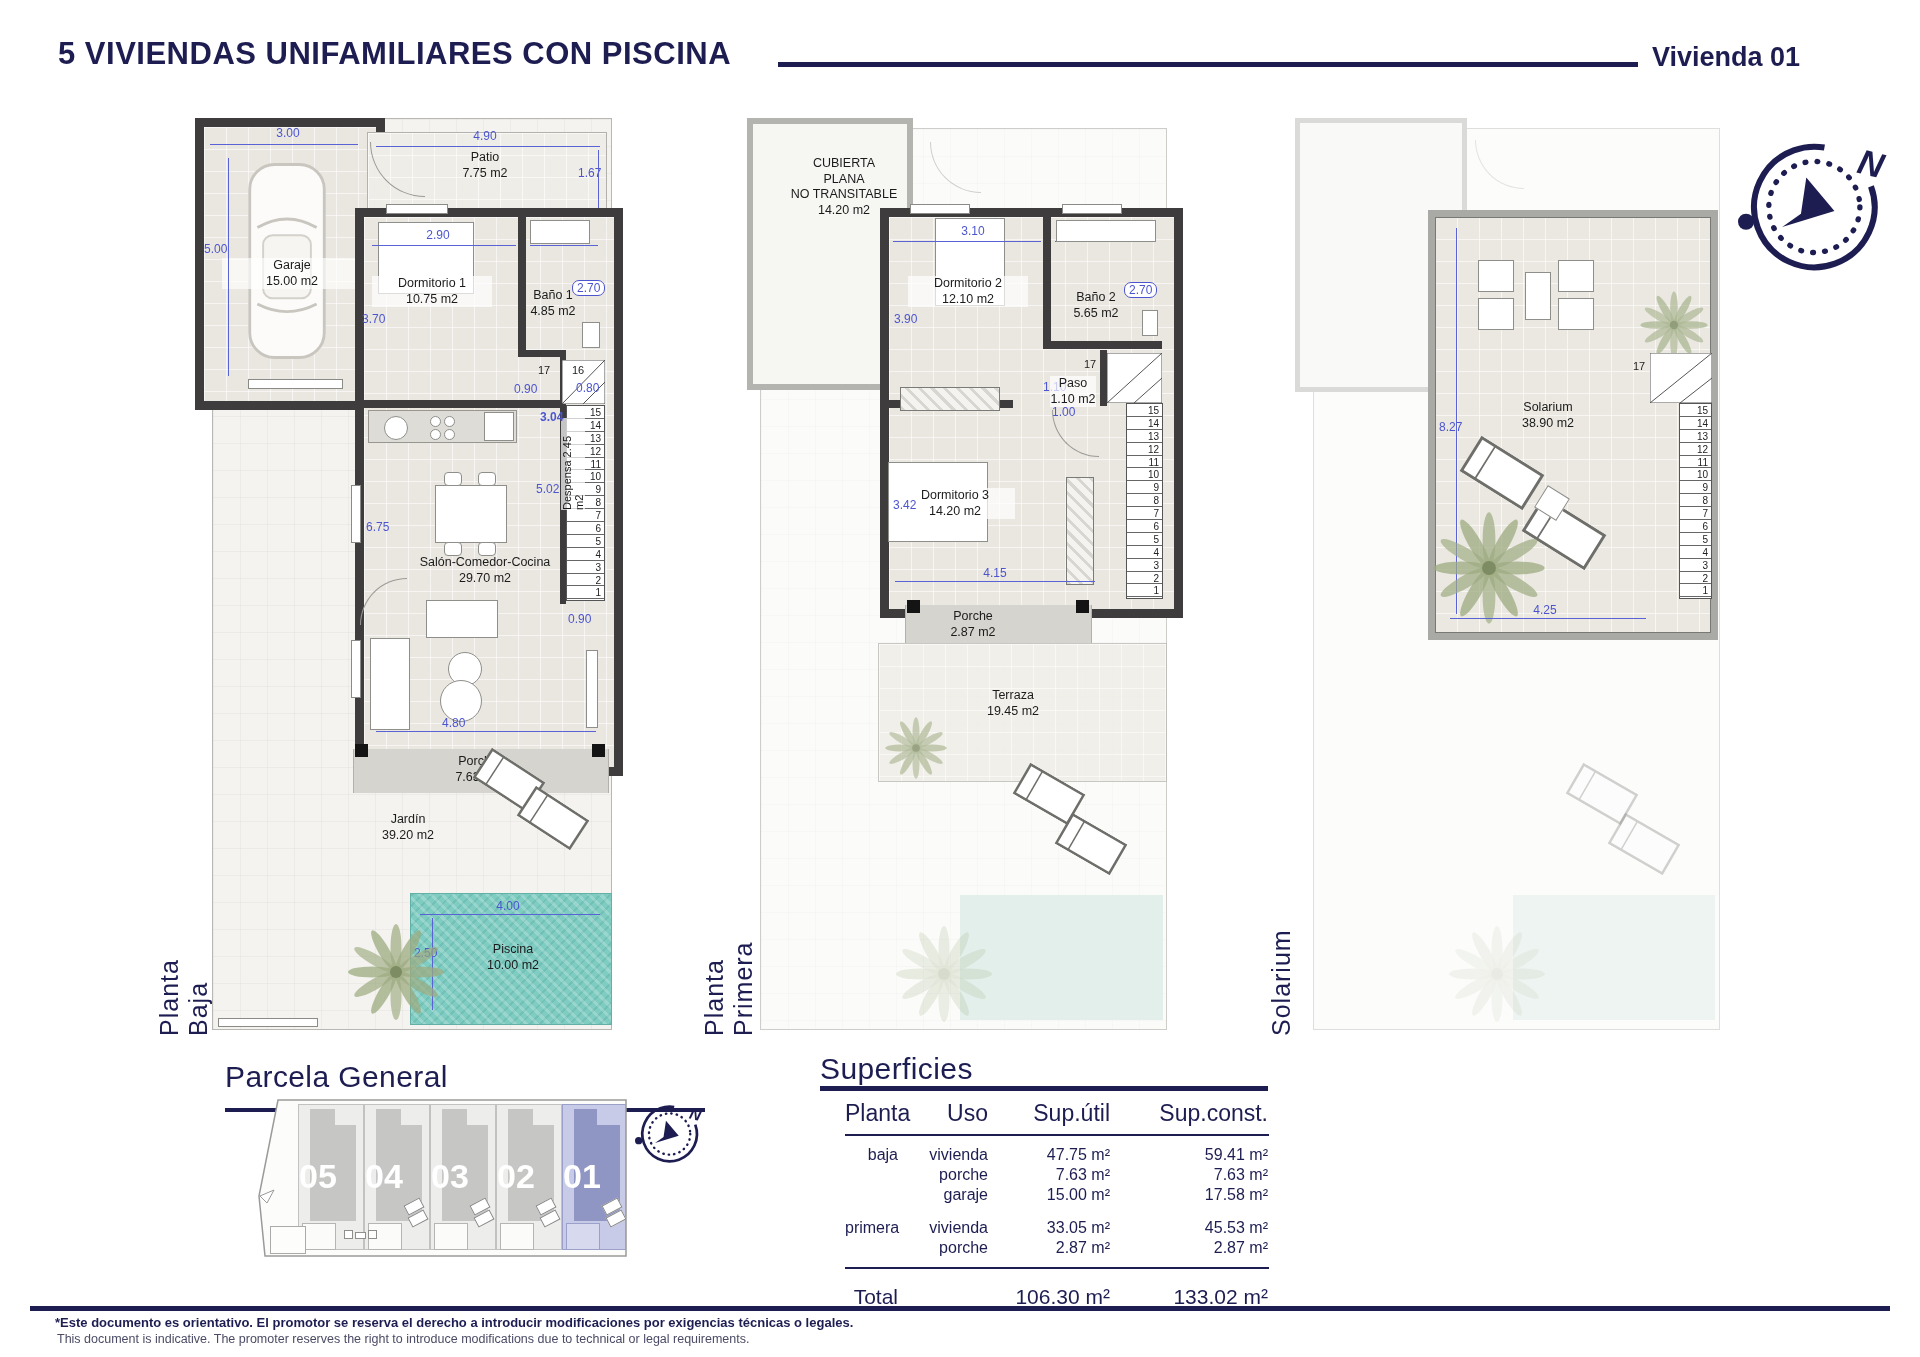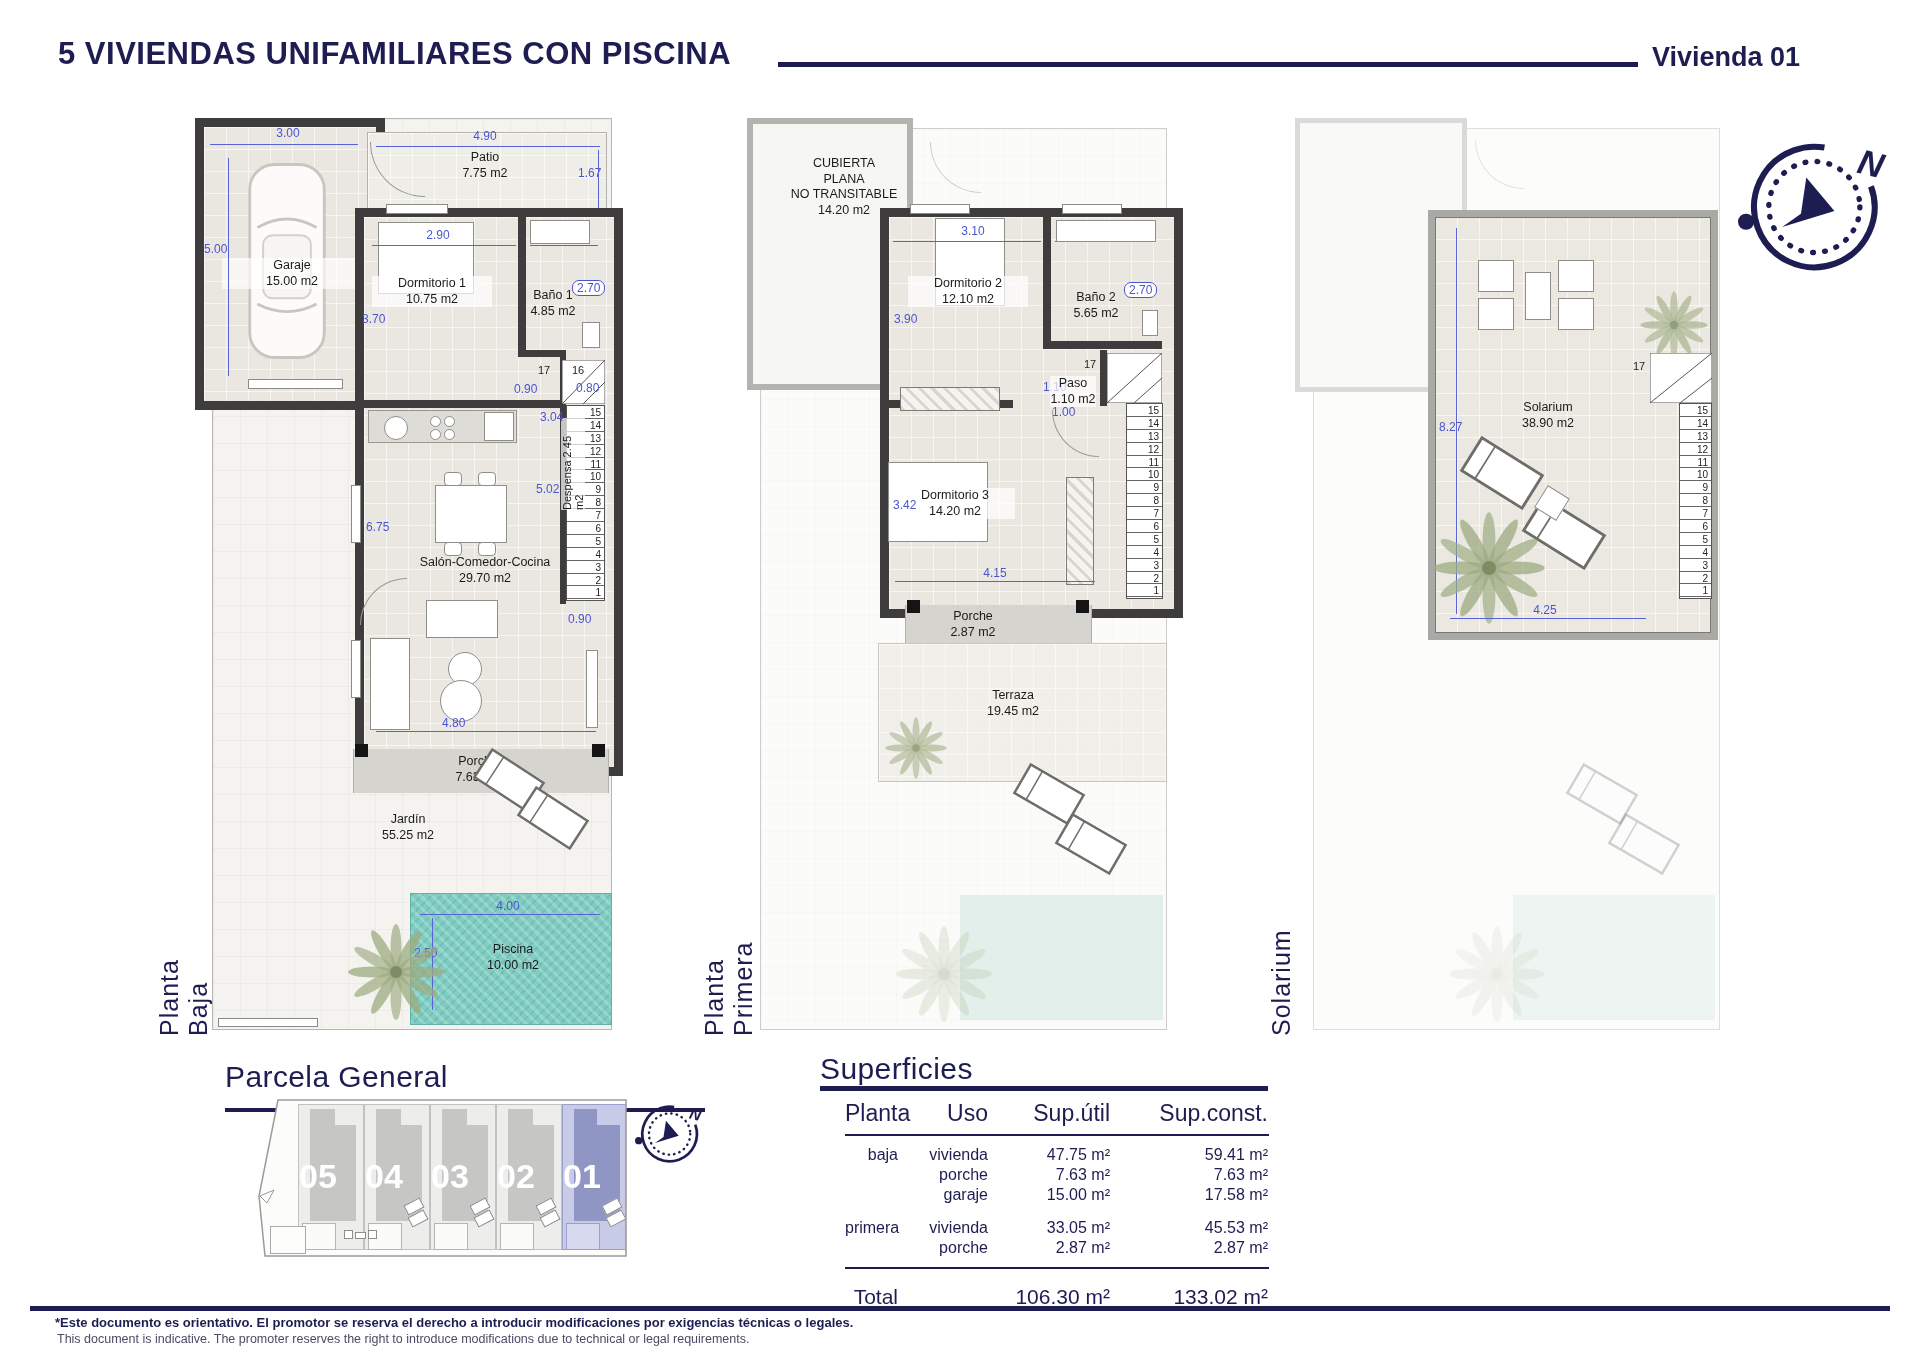--- a/index.html
+++ b/index.html
@@ -206,21 +206,21 @@
         <div class="step">6</div>
         <div class="step">5</div>
         <div class="step">4</div>
         <div class="step">3</div>
         <div class="step">2</div>
         <div class="step">1</div>
       </div>
     <div class="abs vlabel" style="left:413px;top:318px;height:92px;font-size:11px;color:#1b1b1b;letter-spacing:0;background:rgba(255,255,255,.7);">
       <span>Despensa</span>&nbsp;<span>2.45 m2</span>
     </div>
-    <span class="abs dim" style="left:392px;top:310px;">3.04</span>
+    <span class="abs dim" style="left:392px;top:310px;font-weight:bold;">3.04</span>
     <span class="abs dim" style="left:388px;top:382px;">5.02</span>
     <span class="abs dim" style="left:420px;top:512px;">0.90</span>
 
     <div class="abs" style="left:220px;top:310px;width:149px;height:33px;background:#dedcd7;border:1px solid #98968f;box-sizing:border-box;"></div>
     <div class="abs" style="left:236px;top:316px;width:22px;height:22px;border-radius:50%;border:1.5px solid #8e8e8a;background:#fff;"></div>
     <div class="abs" style="left:282px;top:316px;width:9px;height:9px;border-radius:50%;border:1.5px solid #8e8e8a;background:#fff;"></div>
     <div class="abs" style="left:296px;top:316px;width:9px;height:9px;border-radius:50%;border:1.5px solid #8e8e8a;background:#fff;"></div>
     <div class="abs" style="left:282px;top:329px;width:9px;height:9px;border-radius:50%;border:1.5px solid #8e8e8a;background:#fff;"></div>
     <div class="abs" style="left:296px;top:329px;width:9px;height:9px;border-radius:50%;border:1.5px solid #8e8e8a;background:#fff;"></div>
     <div class="abs furn" style="left:336px;top:312px;width:30px;height:29px;"></div>
@@ -248,21 +248,21 @@
     <div class="abs dimline" style="left:228px;top:631px;width:220px;height:1px;"></div>
     <div class="abs porchband" style="left:205px;top:649px;width:254px;height:44px;"></div>
     <div class="abs pillar" style="left:207px;top:644px;"></div>
     <div class="abs pillar" style="left:444px;top:644px;"></div>
     <div class="abs rlabel" style="left:270px;top:654px;width:120px;">
       <span>Porche</span><br>
       <span>7.63 m2</span>
     </div>
     <div class="abs rlabel" style="left:200px;top:712px;width:120px;">
       <span>Jardín</span><br>
-      <span>55.25 m2</span>
+      <span>39.20 m2</span>
     </div>
     <svg class="abs" style="left:328px;top:662px;transform:rotate(33deg);" width="66" height="36">
         <use href="#lounger"></use>
       </svg>
     <svg class="abs" style="left:372px;top:700px;transform:rotate(33deg);" width="66" height="36">
         <use href="#lounger"></use>
       </svg>
 
     <div class="abs pool" style="left:262px;top:793px;width:200px;height:130px;"></div>
     <div class="abs dim" style="left:310px;top:799px;width:100px;">4.00</div>

